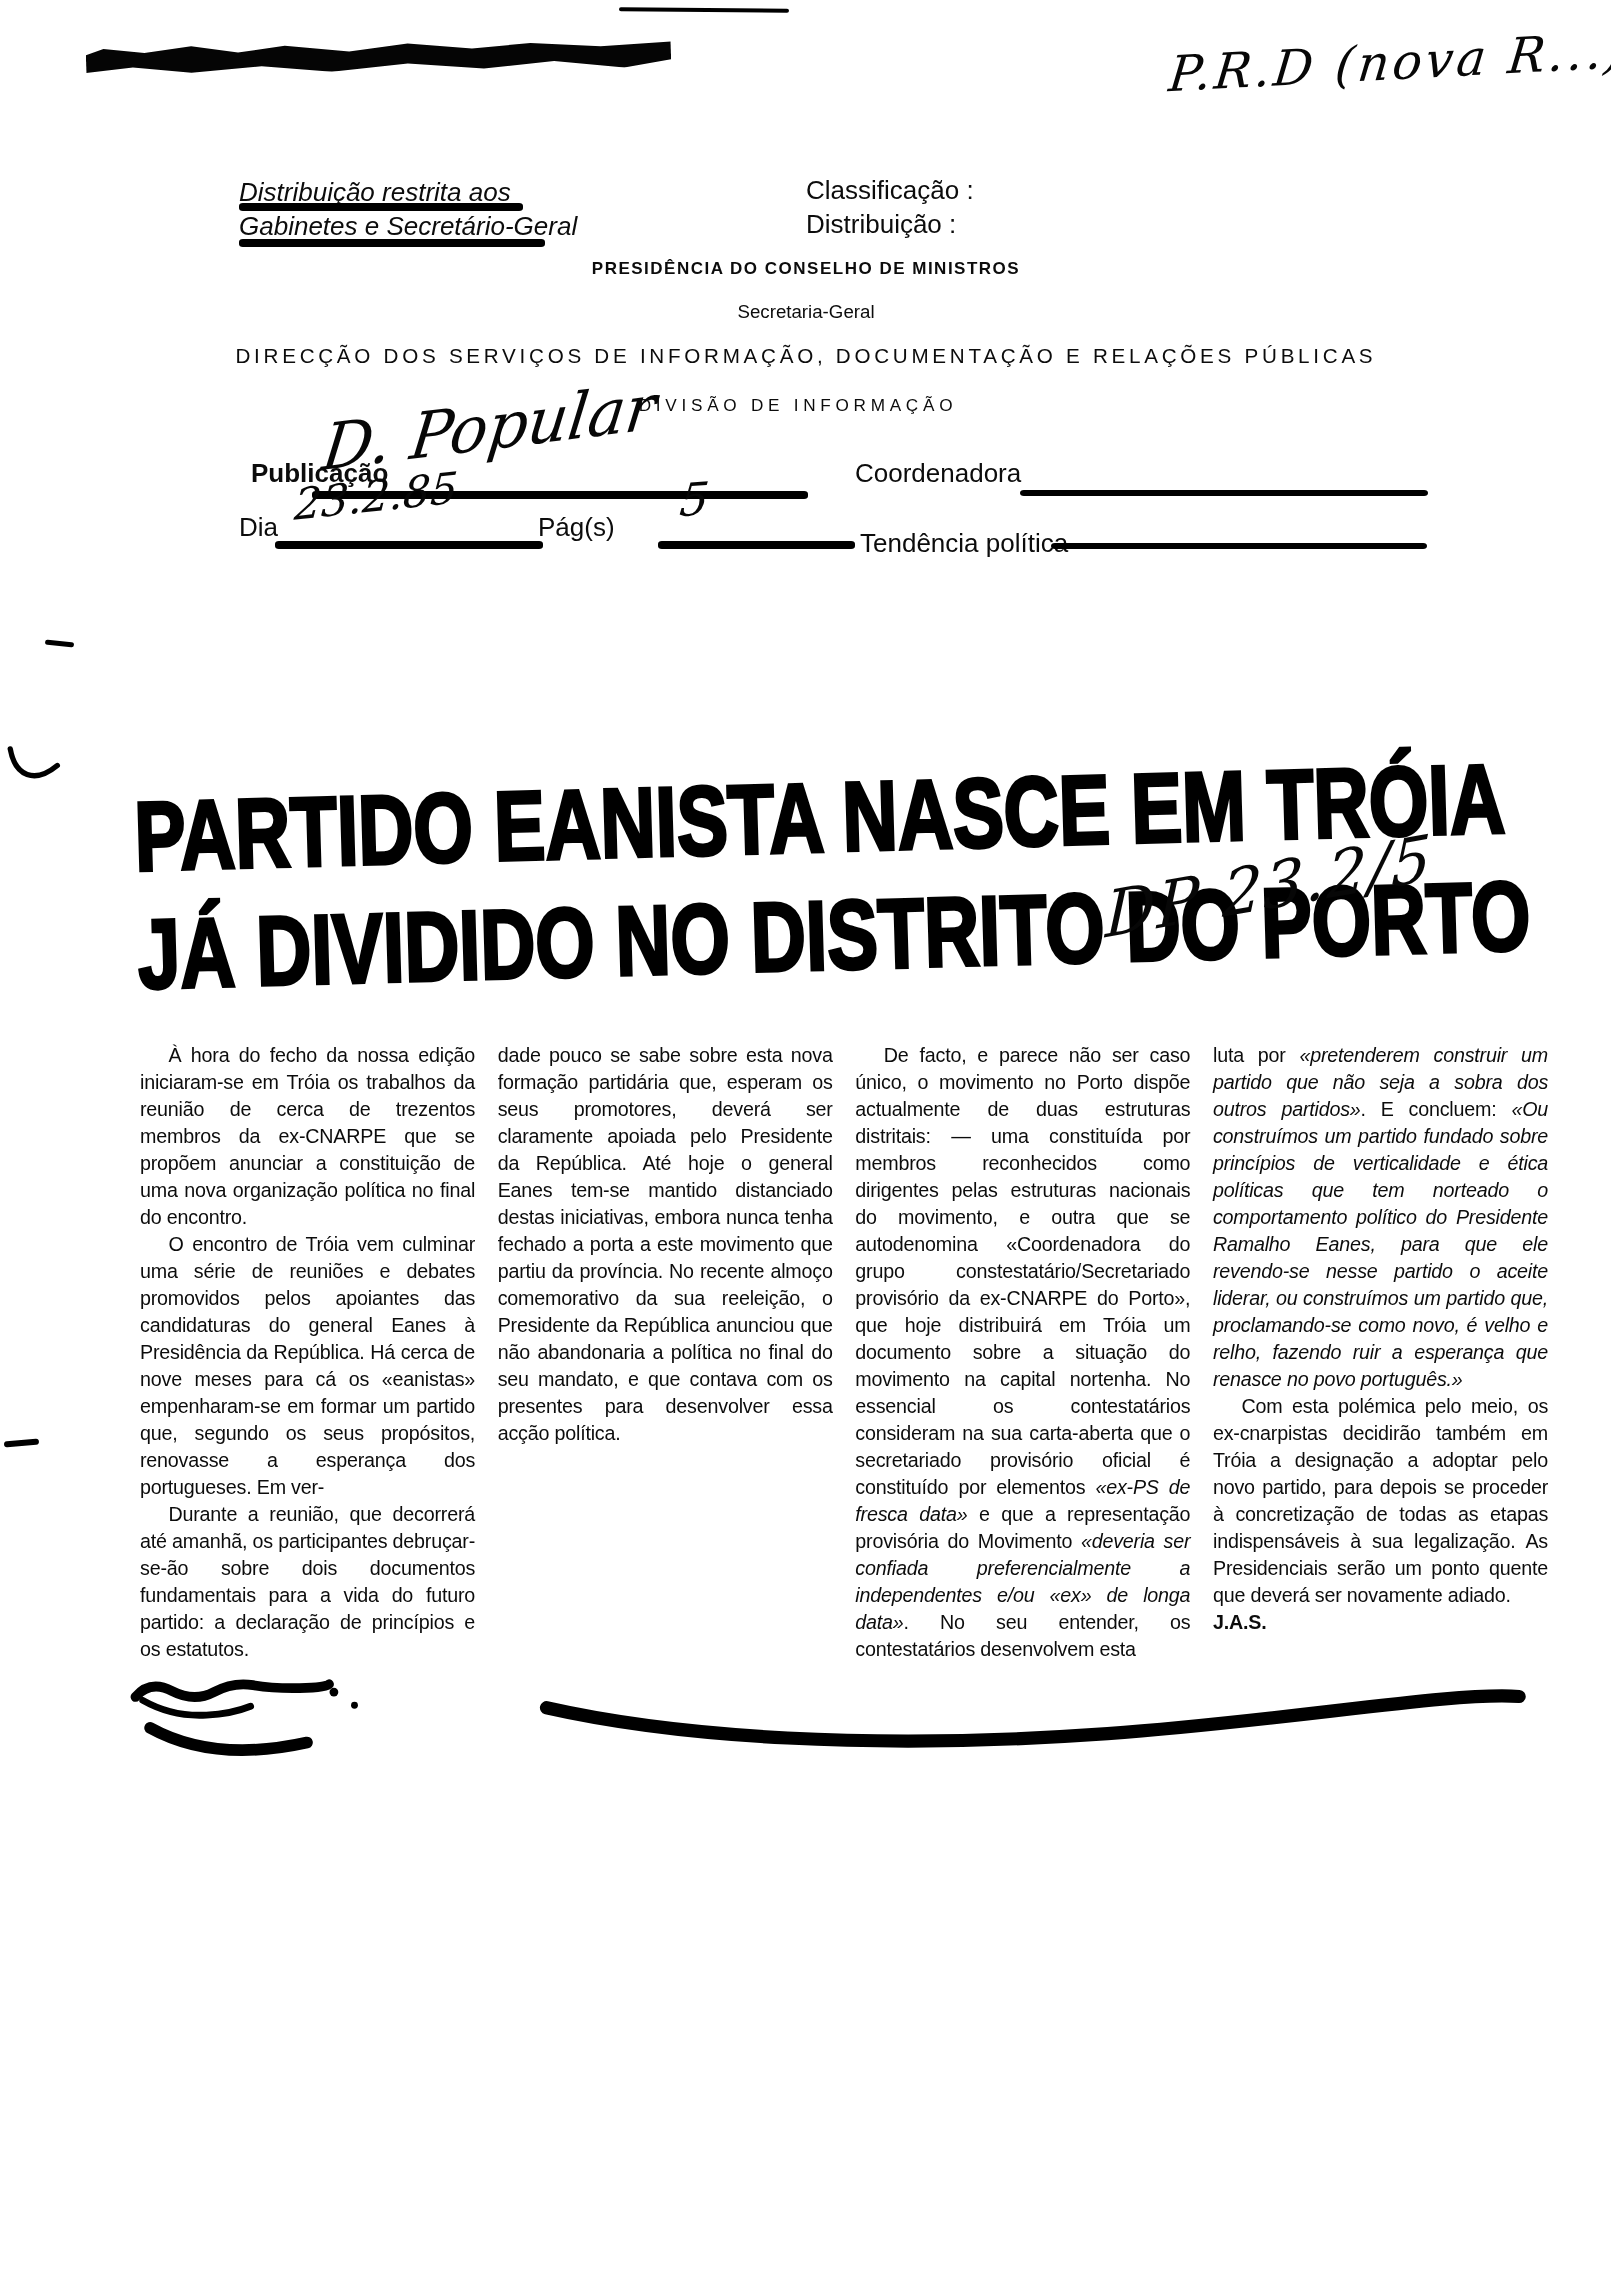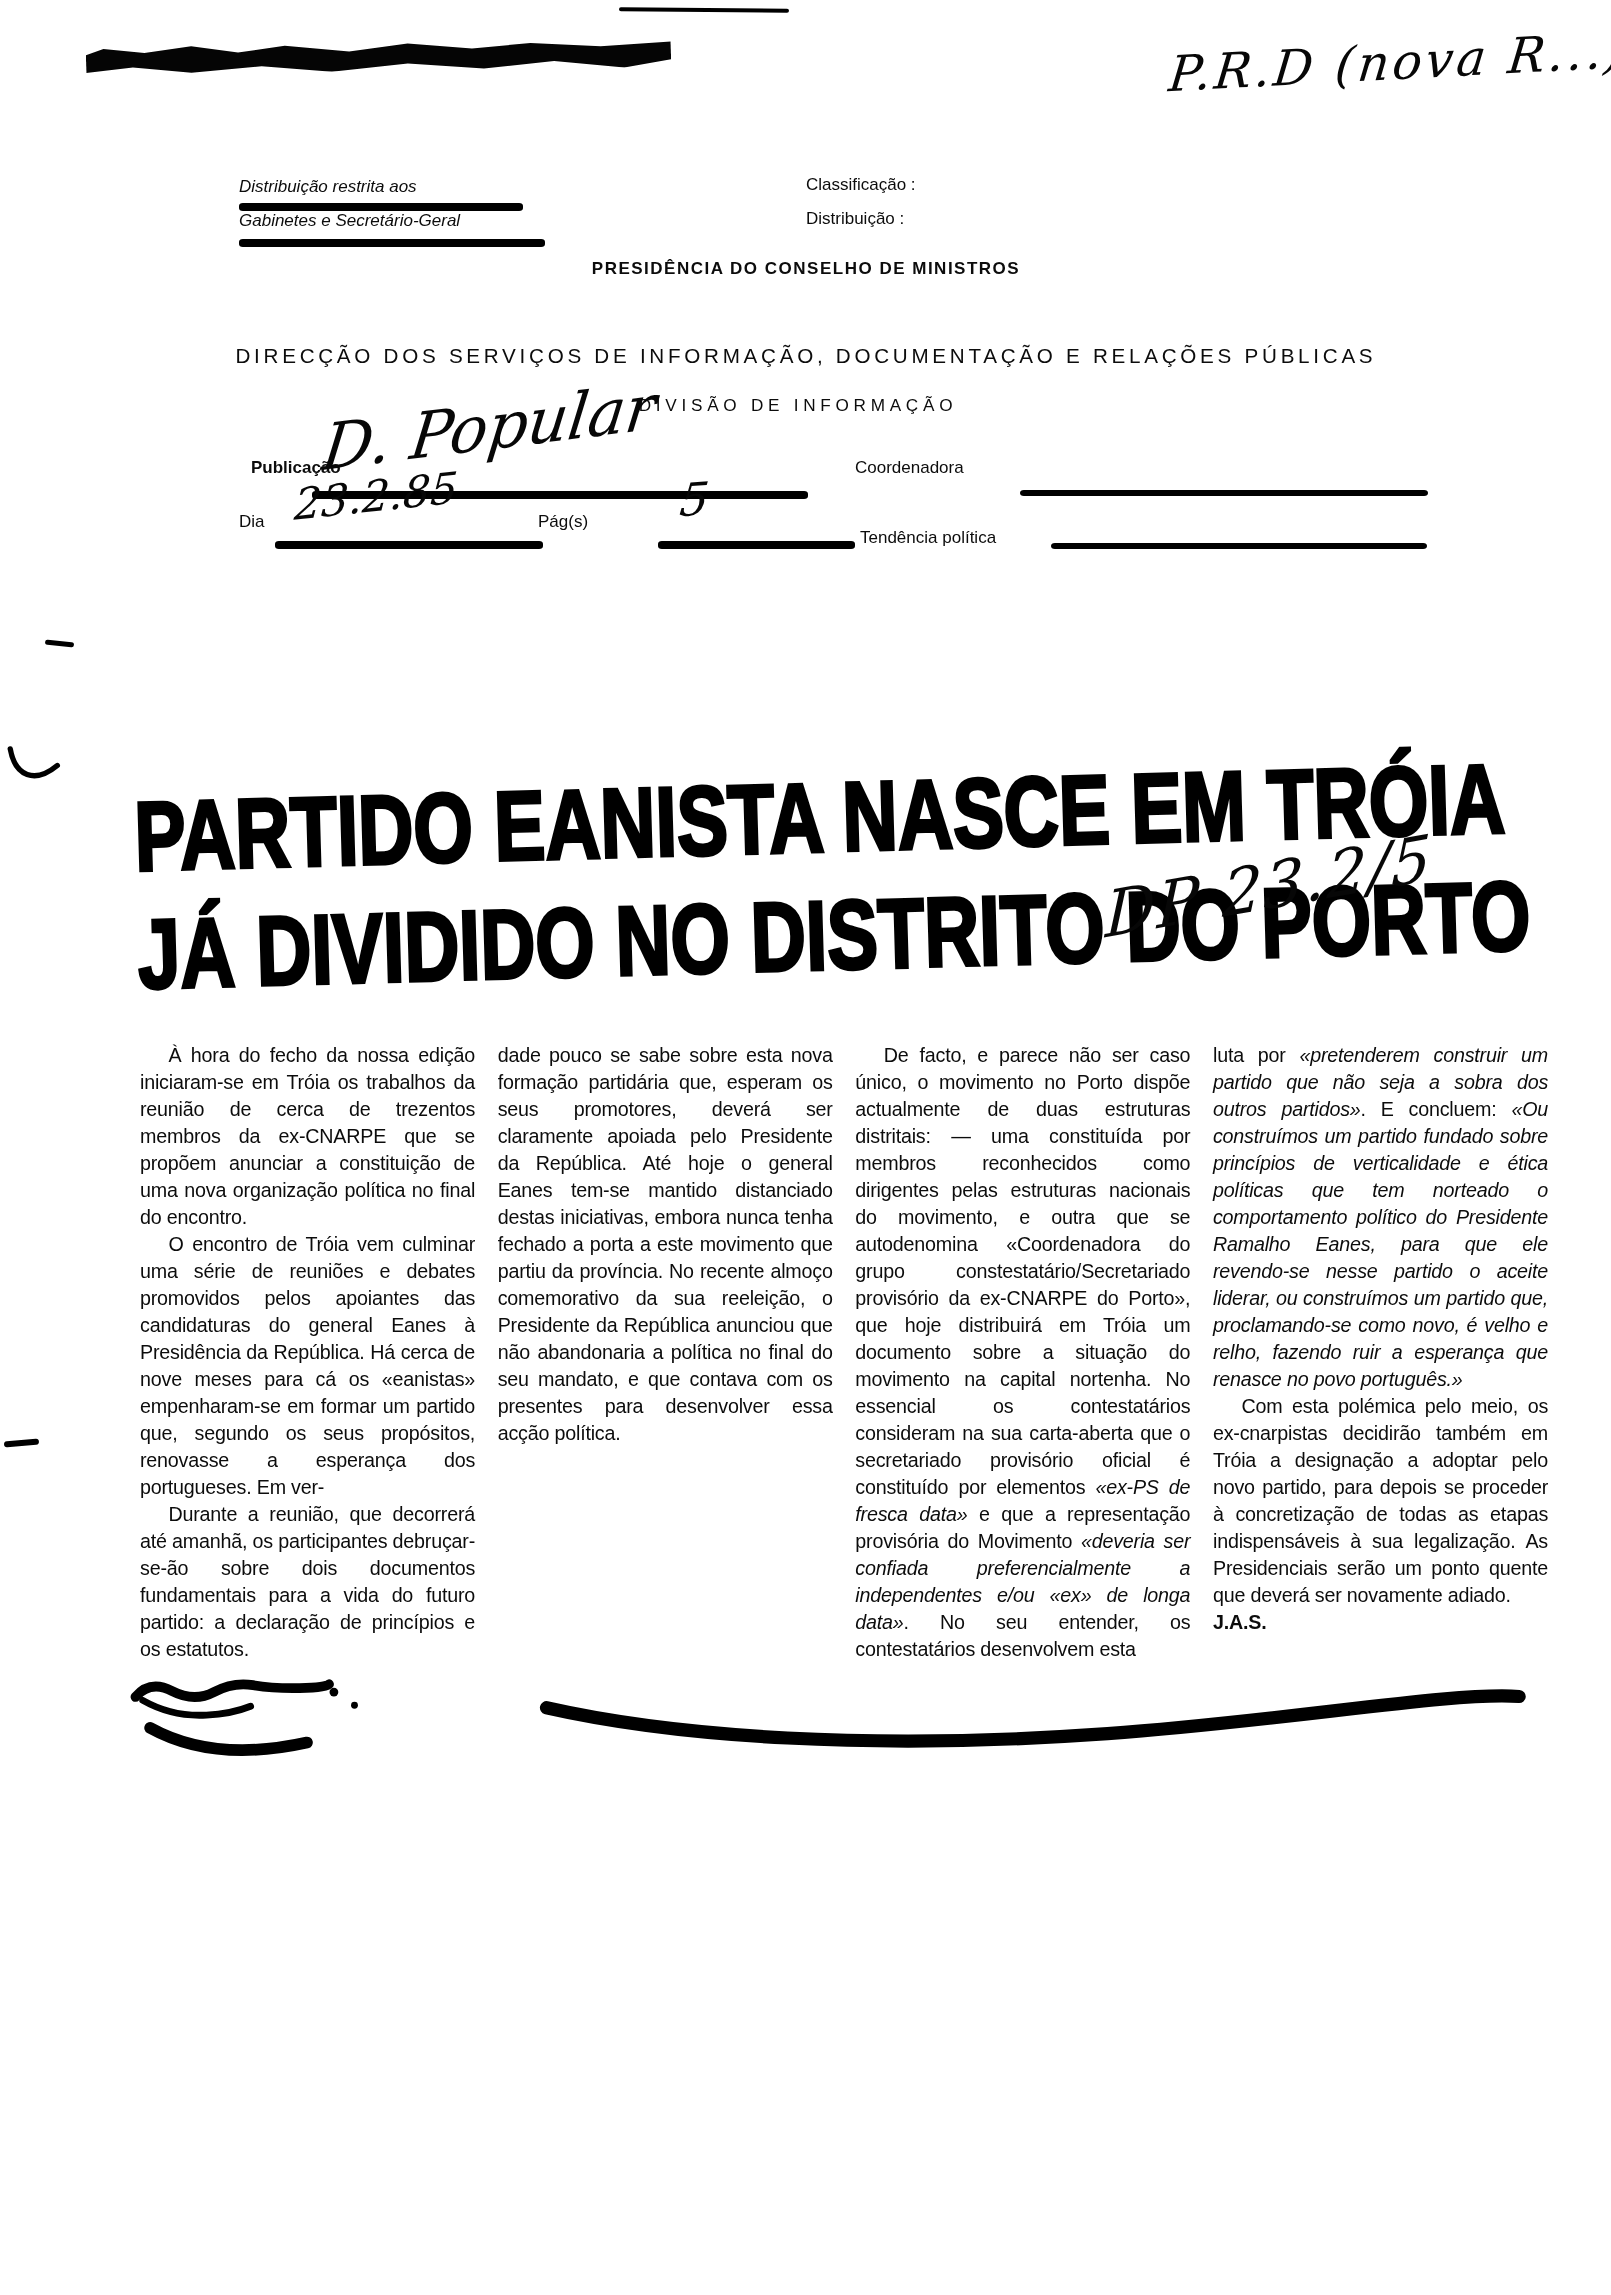--- a/index.html
+++ b/index.html
@@ -19,21 +19,21 @@
   .dash2{left:3.9px;top:1440px;width:35px;height:6.4px;transform:rotate(-5deg);}
   .mark-svg{position:absolute;}
   
   .hand{font-family:"DejaVu Serif",serif;font-style:italic;color:#070707;white-space:nowrap;}
   .tr-note{position:absolute;left:1169px;top:34px;font-size:49px;letter-spacing:3.4px;transform:rotate(-3deg) skewX(-9deg);}
   .sig{position:absolute;left:322px;top:391px;font-size:63px;transform:rotate(-7deg) skewX(-14deg);}
   .val-dia{position:absolute;left:294px;top:471px;font-size:43px;transform:rotate(-6deg) skewX(-10deg);}
   .val-pag{position:absolute;left:680px;top:473px;font-size:45px;transform:rotate(-4deg) skewX(-10deg);}
   .hl-note{position:absolute;left:1103px;top:850px;font-size:63px;letter-spacing:2px;transform:rotate(-10deg) skewX(-12deg);z-index:5;}
   
-  .flabel{position:absolute;font-size:17px;}
+  .flabel{position:absolute;font-size:26px;}
   .ital{font-style:italic;}
   .ubar{position:absolute;background:#000;height:7.9px;border-radius:3.9px/2.9px;}
   .l1{left:239px;top:177px;}
   .l1bar{left:239px;top:203px;width:284px;}
   .l2{left:239px;top:211px;}
   .l2bar{left:239px;top:239px;width:306px;}
   .r1{left:806px;top:175px;}
   .r2{left:806px;top:209px;}
   .org{position:absolute;left:0;top:259px;width:100%;text-align:center;font-size:17px;font-weight:bold;letter-spacing:1.5px;}
   .org2{position:absolute;left:0;top:301px;width:100%;text-align:center;font-size:18.7px;}
@@ -76,20 +76,21 @@
   <div class="hand tr-note">P.R.D (nova R...)</div>
 
   <div class="flabel ital l1">Distribuição restrita aos</div>
   <div class="ubar l1bar"></div>
   <div class="flabel ital l2">Gabinetes e Secretário-Geral</div>
   <div class="ubar l2bar"></div>
   <div class="flabel r1">Classificação :</div>
   <div class="flabel r2">Distribuição :</div>
 
   <div class="org">PRESIDÊNCIA DO CONSELHO DE MINISTROS</div>
+  <div class="org2">Secretaria-Geral</div>
   <svg class="dept-svg" width="1147" height="30.5" viewBox="0 0 2335 62">
     <text x="5" y="46" font-family="Liberation Sans, sans-serif" font-size="42" fill="#0c0c0c" textLength="2315" lengthAdjust="spacing">DIRECÇÃO DOS SERVIÇOS DE INFORMAÇÃO, DOCUMENTAÇÃO E RELAÇÕES PÚBLICAS</text>
   </svg>
   <svg class="div-svg" width="329" height="25.5" viewBox="0 0 670 52">
     <text x="5" y="38" font-family="Liberation Sans, sans-serif" font-size="35" fill="#0c0c0c" textLength="640" lengthAdjust="spacing">DIVISÃO DE INFORMAÇÃO</text>
   </svg>
 
   <div class="flabel lbl-pub">Publicação</div>
   <div class="hand sig">D. Popular</div>
   <div class="ubar line-pub"></div>

